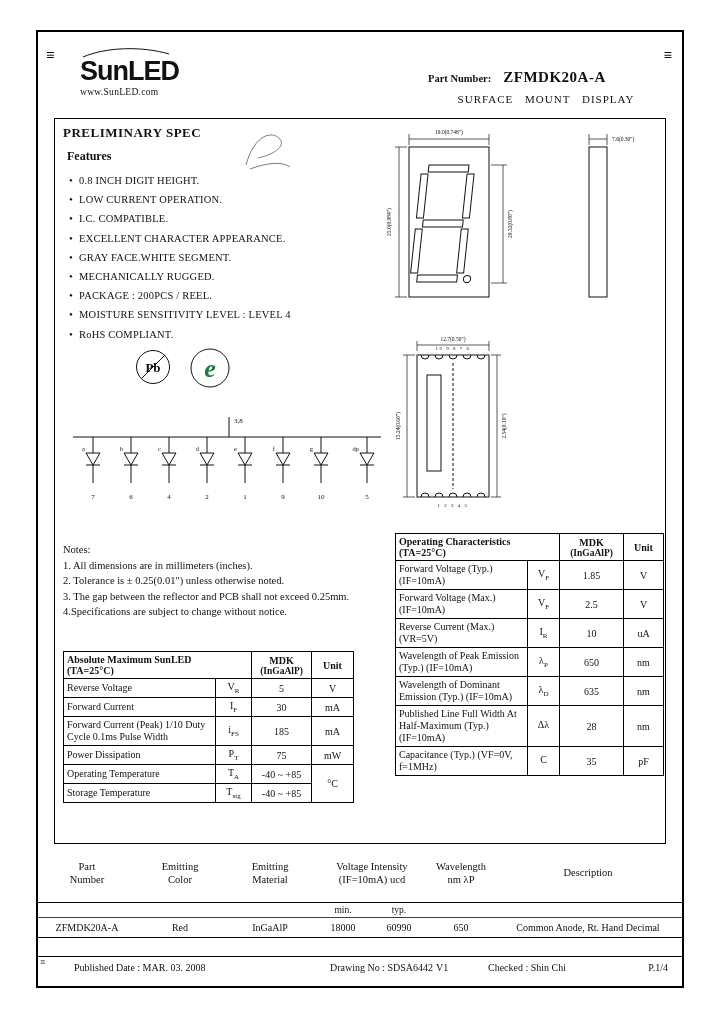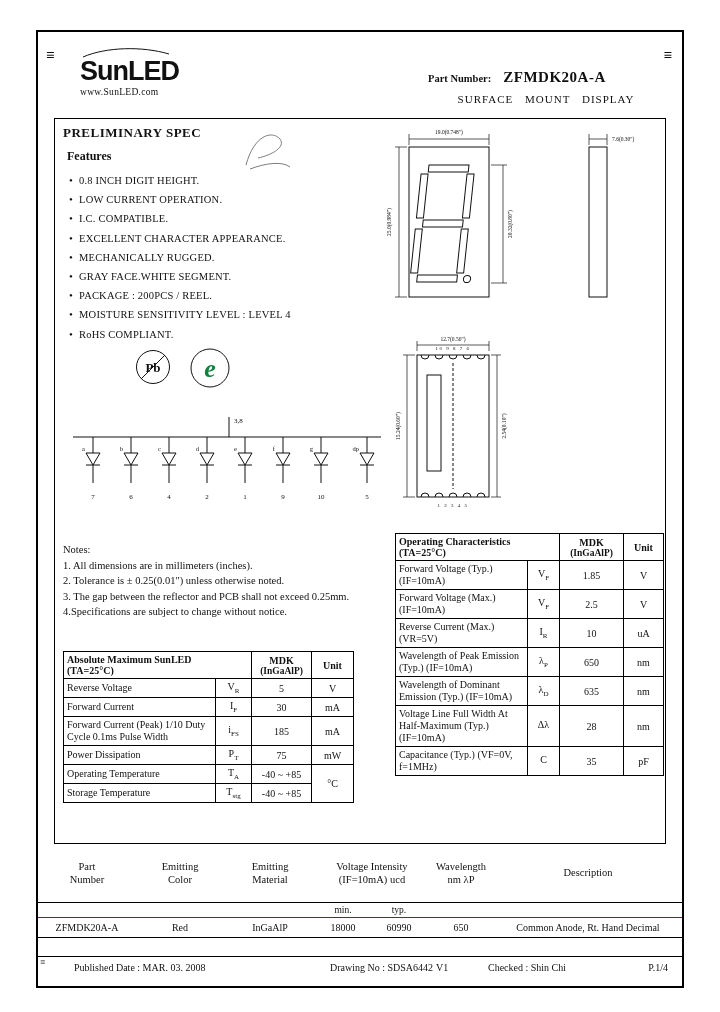--- a/index.html
+++ b/index.html
@@ -92,22 +92,22 @@
   <div class="main-box">
 
     <div class="abs prelim-title" style="left:8px; top:6px;">PRELIMINARY SPEC</div>
     <div class="abs features-title" style="left:12px; top:30px;">Features</div>
 
     <ul class="abs features-list" style="left:14px; top:52px; width:330px;">
       <li>0.8 INCH DIGIT HEIGHT.</li>
       <li>LOW CURRENT OPERATION.</li>
       <li>I.C. COMPATIBLE.</li>
       <li>EXCELLENT CHARACTER APPEARANCE.</li>
+      <li>GRAY FACE.WHITE SEGMENT.</li>
       <li>MECHANICALLY RUGGED.</li>
-      <li>GRAY FACE.WHITE SEGMENT.</li>
       <li>PACKAGE : 200PCS / REEL.</li>
       <li>MOISTURE SENSITIVITY LEVEL : LEVEL 4</li>
       <li>RoHS COMPLIANT.</li>
     </ul>
 
     <svg class="abs" style="left:185px; top:8px;" width="60" height="50" viewBox="0 0 60 50">
       <g opacity="0.55">
         <path d="M6,38 C14,8 32,3 40,12 C46,20 32,28 18,31" stroke="#c23127" stroke-width="1.4"></path>
         <path d="M10,42 C26,36 42,34 50,40" stroke="#c23127" stroke-width="1.2"></path>
       </g>
@@ -368,21 +368,21 @@
         <td class="val">650</td>
         <td class="unitc">nm</td>
       </tr>
       <tr>
         <td class="param">Wavelength of Dominant Emission (Typ.) (IF=10mA)</td>
         <td class="sym"><span>λ</span><sub>D</sub></td>
         <td class="val">635</td>
         <td class="unitc">nm</td>
       </tr>
       <tr>
-        <td class="param">Voltage Line Full Width At Half-Maximum (Typ.) (IF=10mA)</td>
+        <td class="param">Published Line Full Width At Half-Maximum (Typ.) (IF=10mA)</td>
         <td class="sym"><span>Δλ</span><sub></sub></td>
         <td class="val">28</td>
         <td class="unitc">nm</td>
       </tr>
       <tr>
         <td class="param">Capacitance (Typ.) (VF=0V, f=1MHz)</td>
         <td class="sym"><span>C</span><sub></sub></td>
         <td class="val">35</td>
         <td class="unitc">pF</td>
       </tr>

